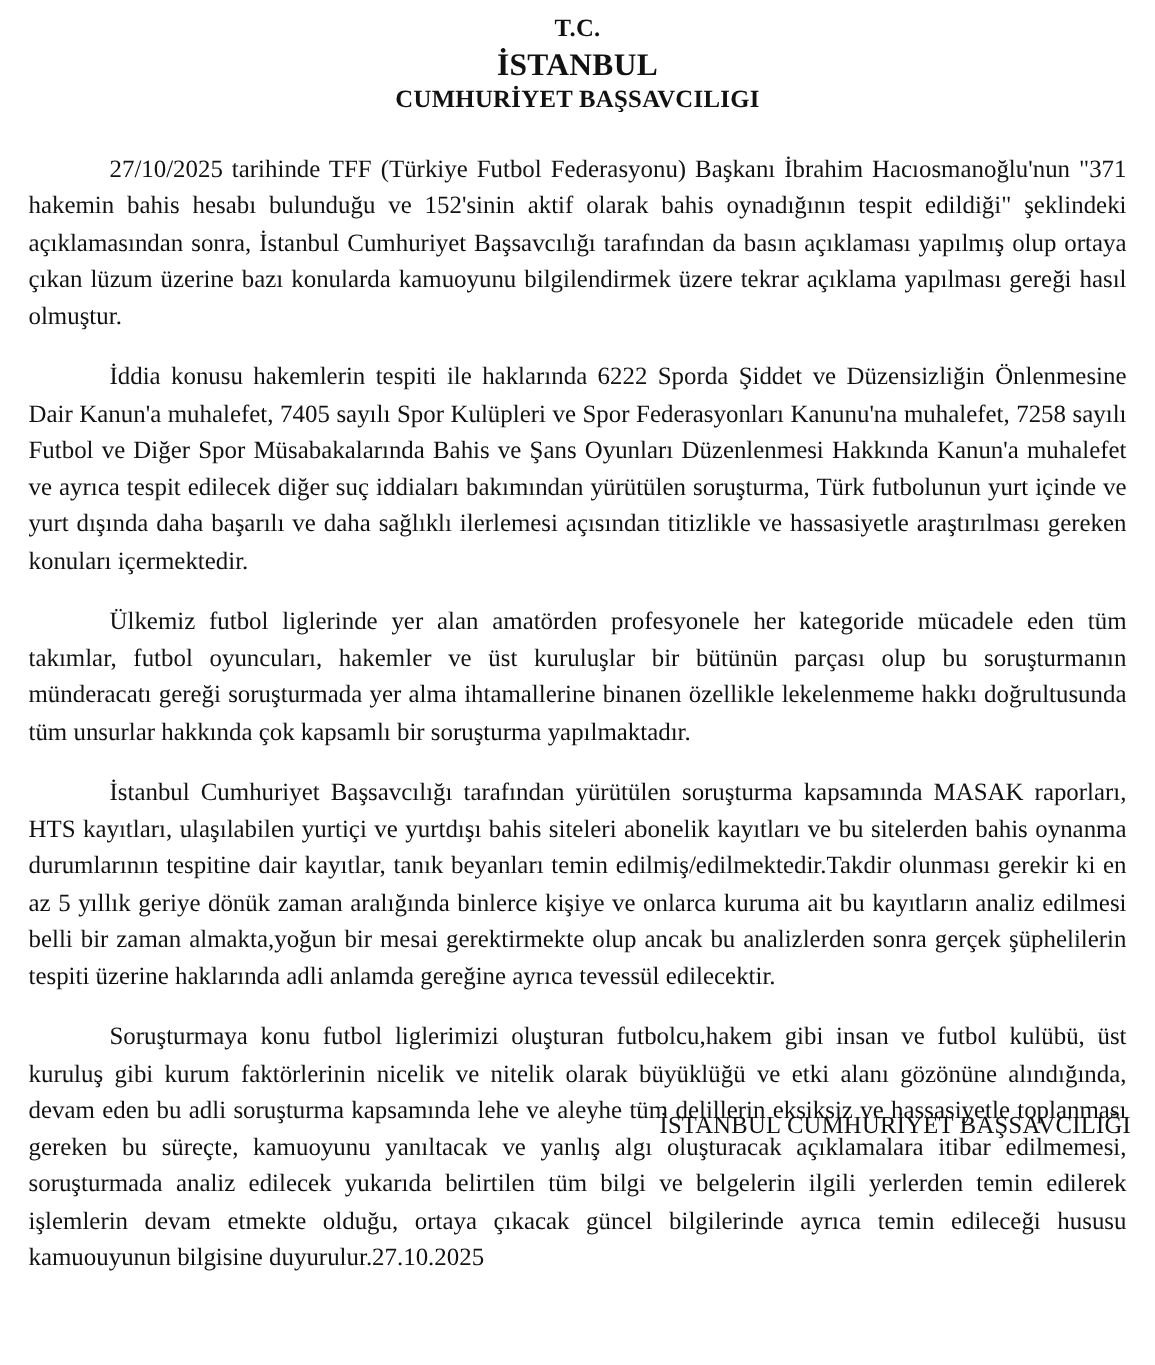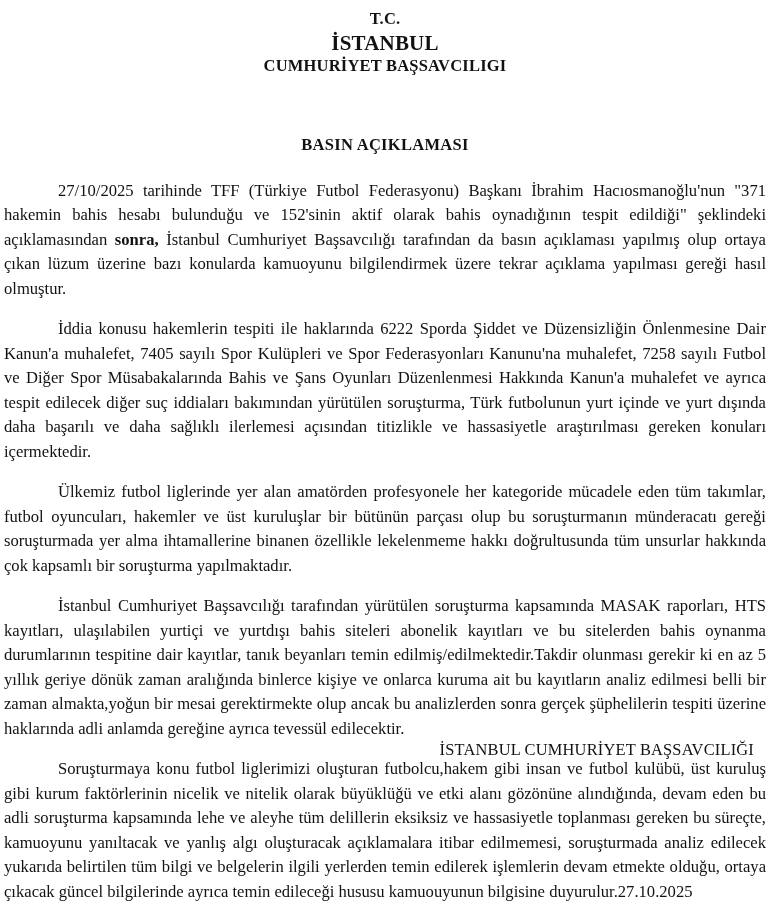--- a/index.html
+++ b/index.html
@@ -15,21 +15,21 @@
     font-family: "Liberation Serif", "DejaVu Serif", serif;
     color: #121212;
     -webkit-font-smoothing: antialiased;
   }
 
   .page {
     position: relative;
     width: 770px;
     height: 774px;
     box-sizing: border-box;
-    padding: 0 4px;
+    padding: 0 19px;
   }
 
   
   .letterhead {
     text-align: center;
     padding-top: 9px;
     line-height: 1.25;
   }
   .letterhead-line {
     font-weight: bold;
@@ -57,21 +57,21 @@
   .para {
     text-align: justify;
     text-justify: inter-word;
     font-size: 16.6px;
     line-height: 24.5px;
     text-indent: 54px;
     margin: 0 0 16px 0;
     hyphens: none;
   }
   .para:last-child { margin-bottom: 0; }
-  .para b { font-weight: bold; }
+  .para b { font-weight: normal; }
 
   
   .signature {
     position: absolute;
     left: 16px;
     right: 16px;
     bottom: 14px;
     text-align: right;
     font-size: 16.4px;
     letter-spacing: 0.2px;
@@ -85,21 +85,20 @@
 <body style="background-color: rgb(255, 255, 255); color: rgb(18, 18, 18);">
 
 <div class="page">
 
   <div class="letterhead">
     <div class="letterhead-line lh-1">T.C.</div>
     <div class="letterhead-line lh-2">İSTANBUL</div>
     <div class="letterhead-line lh-3">CUMHURİYET BAŞSAVCILIGI</div>
   </div>
 
-  <div class="doc-title">BASIN AÇIKLAMASI</div>
 
   <div class="body-copy">
 
     <p class="para"><span>27/10/2025 tarihinde TFF (Türkiye Futbol Federasyonu) Başkanı İbrahim Hacıosmanoğlu'nun "371 hakemin bahis hesabı bulunduğu ve 152'sinin aktif olarak bahis oynadığının tespit edildiği" şeklindeki açıklamasından </span><b>sonra,</b><span> İstanbul Cumhuriyet Başsavcılığı tarafından da  basın açıklaması yapılmış olup ortaya çıkan lüzum üzerine bazı konularda kamuoyunu bilgilendirmek üzere tekrar açıklama yapılması gereği hasıl olmuştur.</span></p>
 
     <p class="para">İddia konusu hakemlerin tespiti ile haklarında 6222 Sporda Şiddet ve Düzensizliğin Önlenmesine Dair Kanun'a muhalefet, 7405 sayılı Spor Kulüpleri ve Spor Federasyonları Kanunu'na muhalefet, 7258 sayılı Futbol ve Diğer Spor Müsabakalarında Bahis ve Şans Oyunları  Düzenlenmesi Hakkında Kanun'a muhalefet ve ayrıca tespit edilecek diğer suç iddiaları bakımından yürütülen soruşturma, Türk futbolunun yurt içinde ve yurt dışında daha başarılı ve daha sağlıklı ilerlemesi açısından titizlikle ve hassasiyetle araştırılması gereken konuları içermektedir.</p>
 
     <p class="para">Ülkemiz futbol liglerinde yer alan amatörden profesyonele her kategoride mücadele eden tüm takımlar, futbol oyuncuları, hakemler ve üst kuruluşlar bir bütünün parçası olup bu soruşturmanın münderacatı gereği soruşturmada  yer alma ihtamallerine binanen özellikle lekelenmeme hakkı doğrultusunda tüm unsurlar hakkında çok kapsamlı bir soruşturma yapılmaktadır.</p>
 
     <p class="para">İstanbul Cumhuriyet Başsavcılığı tarafından yürütülen soruşturma kapsamında MASAK raporları, HTS kayıtları, ulaşılabilen yurtiçi ve yurtdışı bahis siteleri abonelik kayıtları ve bu sitelerden bahis oynanma durumlarının tespitine dair kayıtlar, tanık beyanları temin edilmiş/edilmektedir.Takdir olunması gerekir ki en az 5 yıllık  geriye dönük zaman aralığında binlerce kişiye ve onlarca kuruma ait bu kayıtların analiz edilmesi belli bir zaman almakta,yoğun bir mesai gerektirmekte olup ancak bu analizlerden sonra gerçek şüphelilerin tespiti üzerine haklarında adli anlamda gereğine ayrıca tevessül edilecektir.</p>

